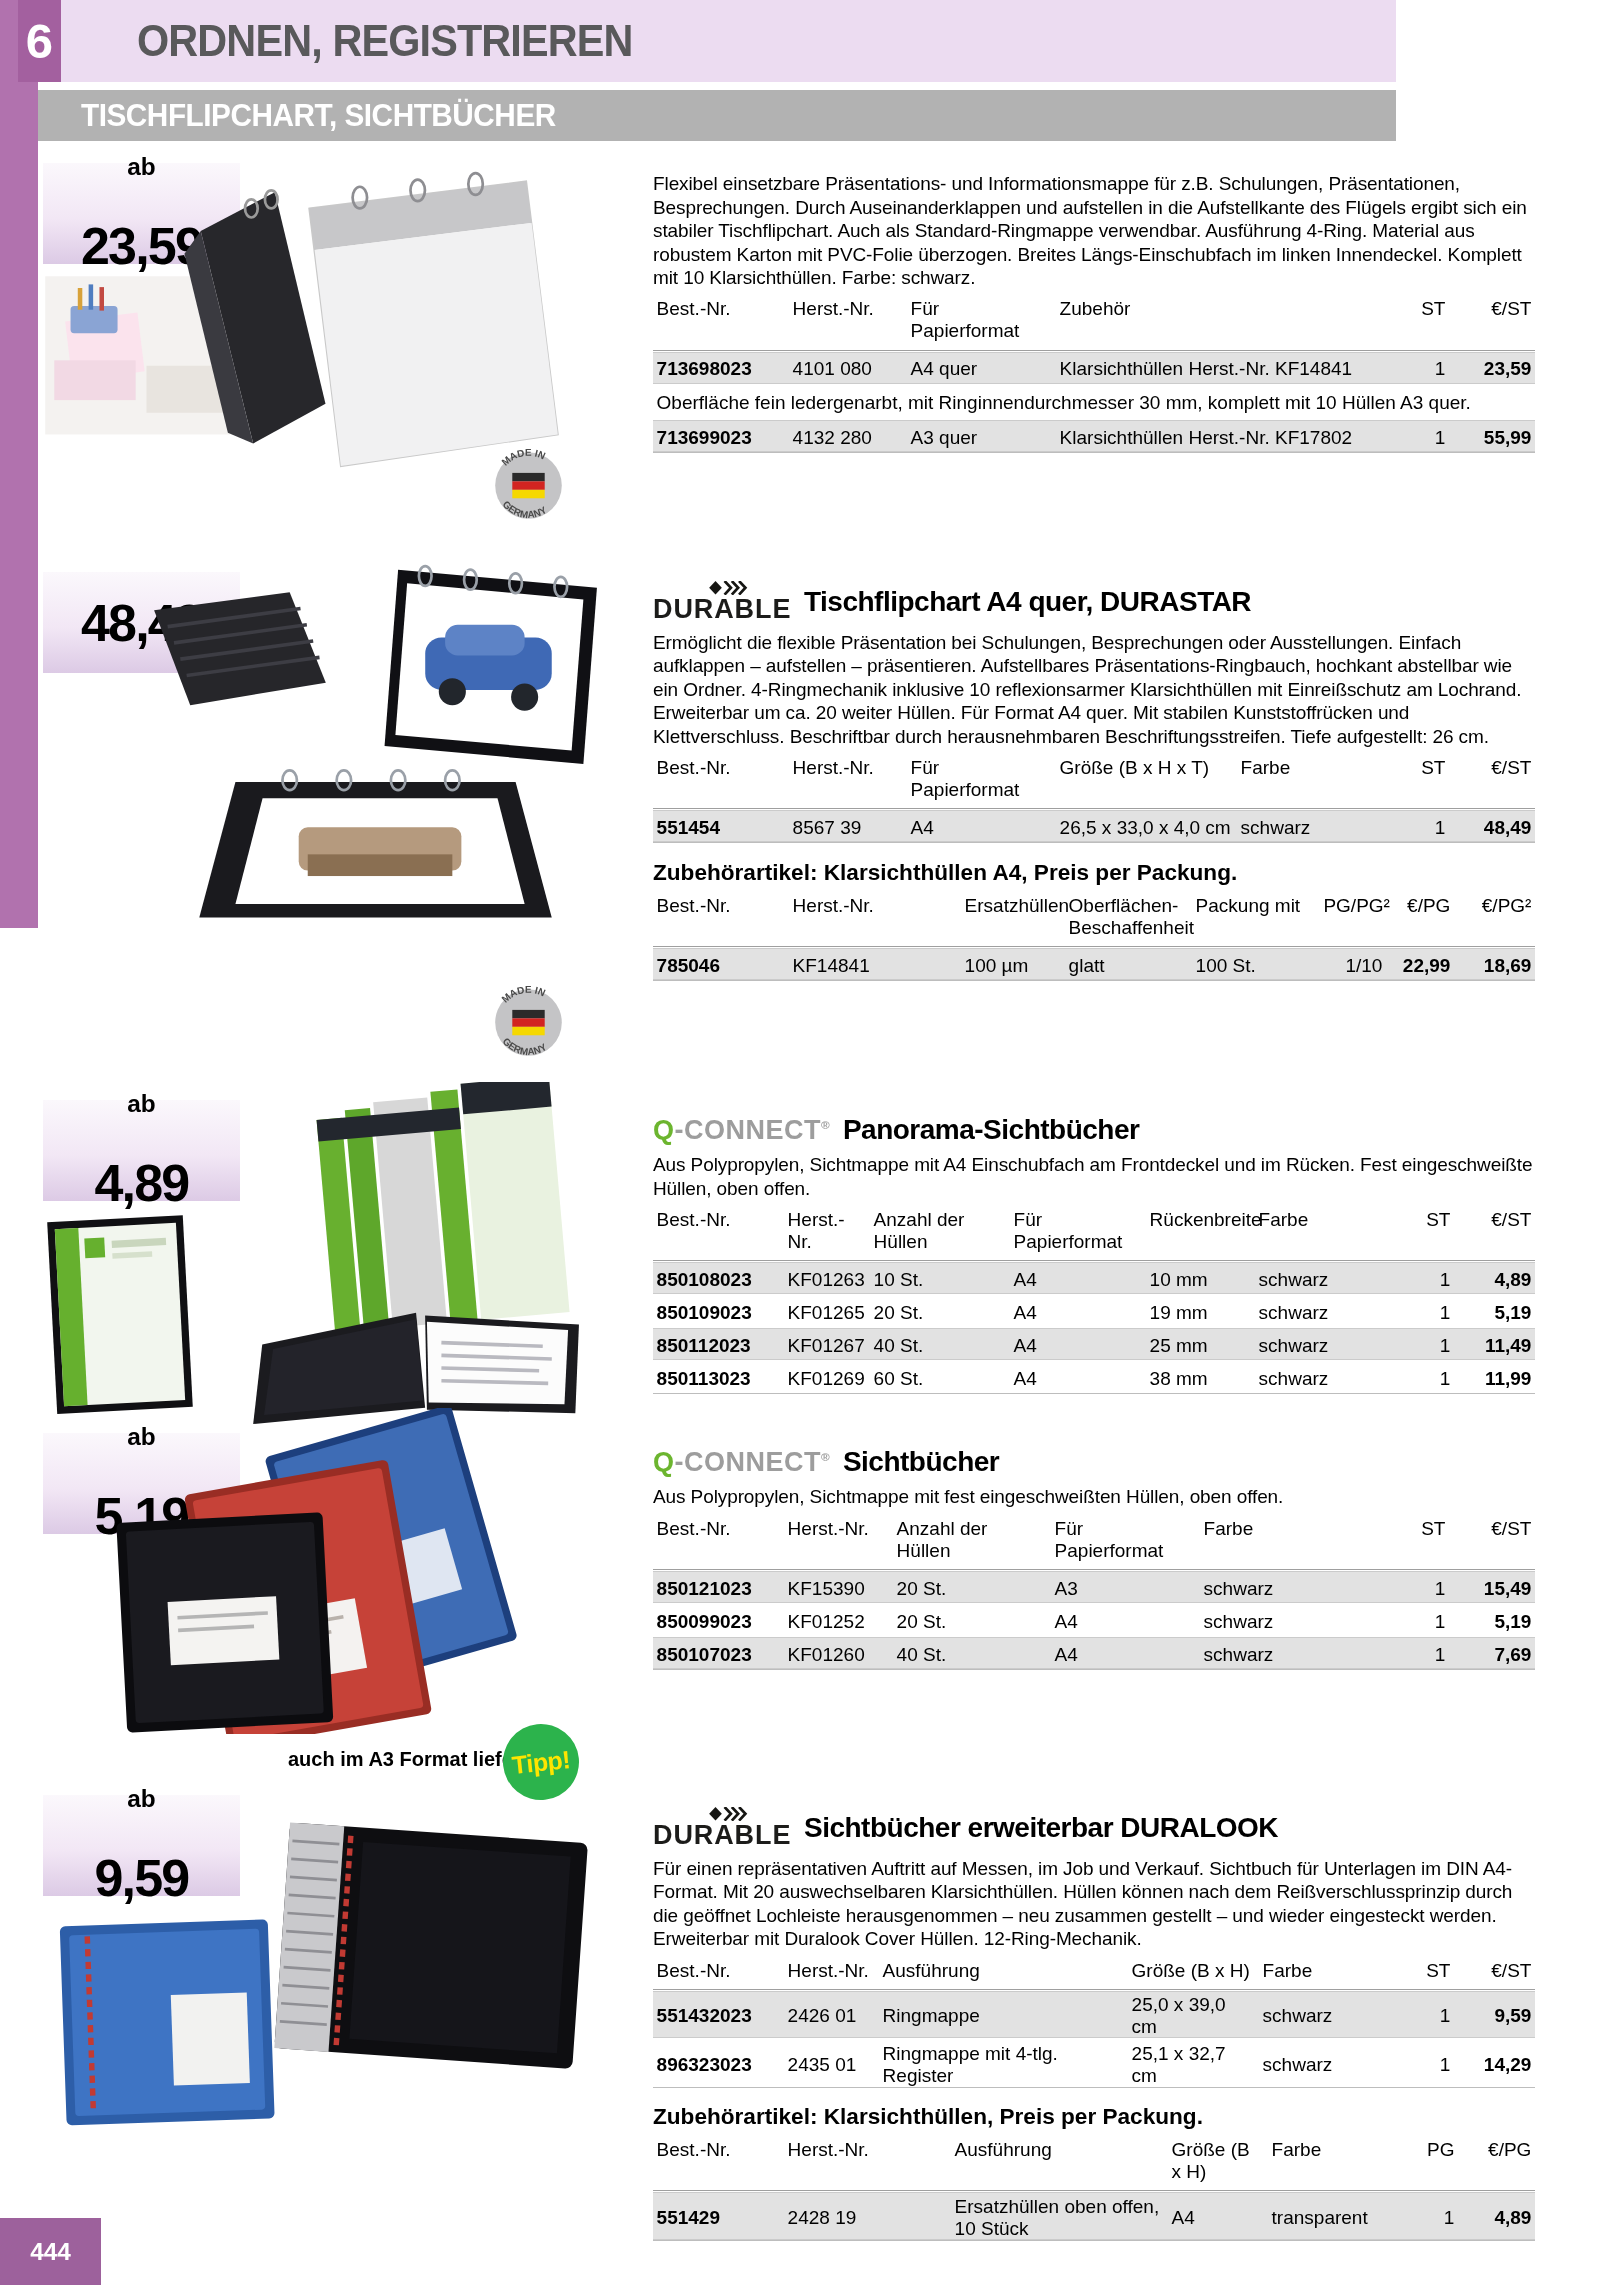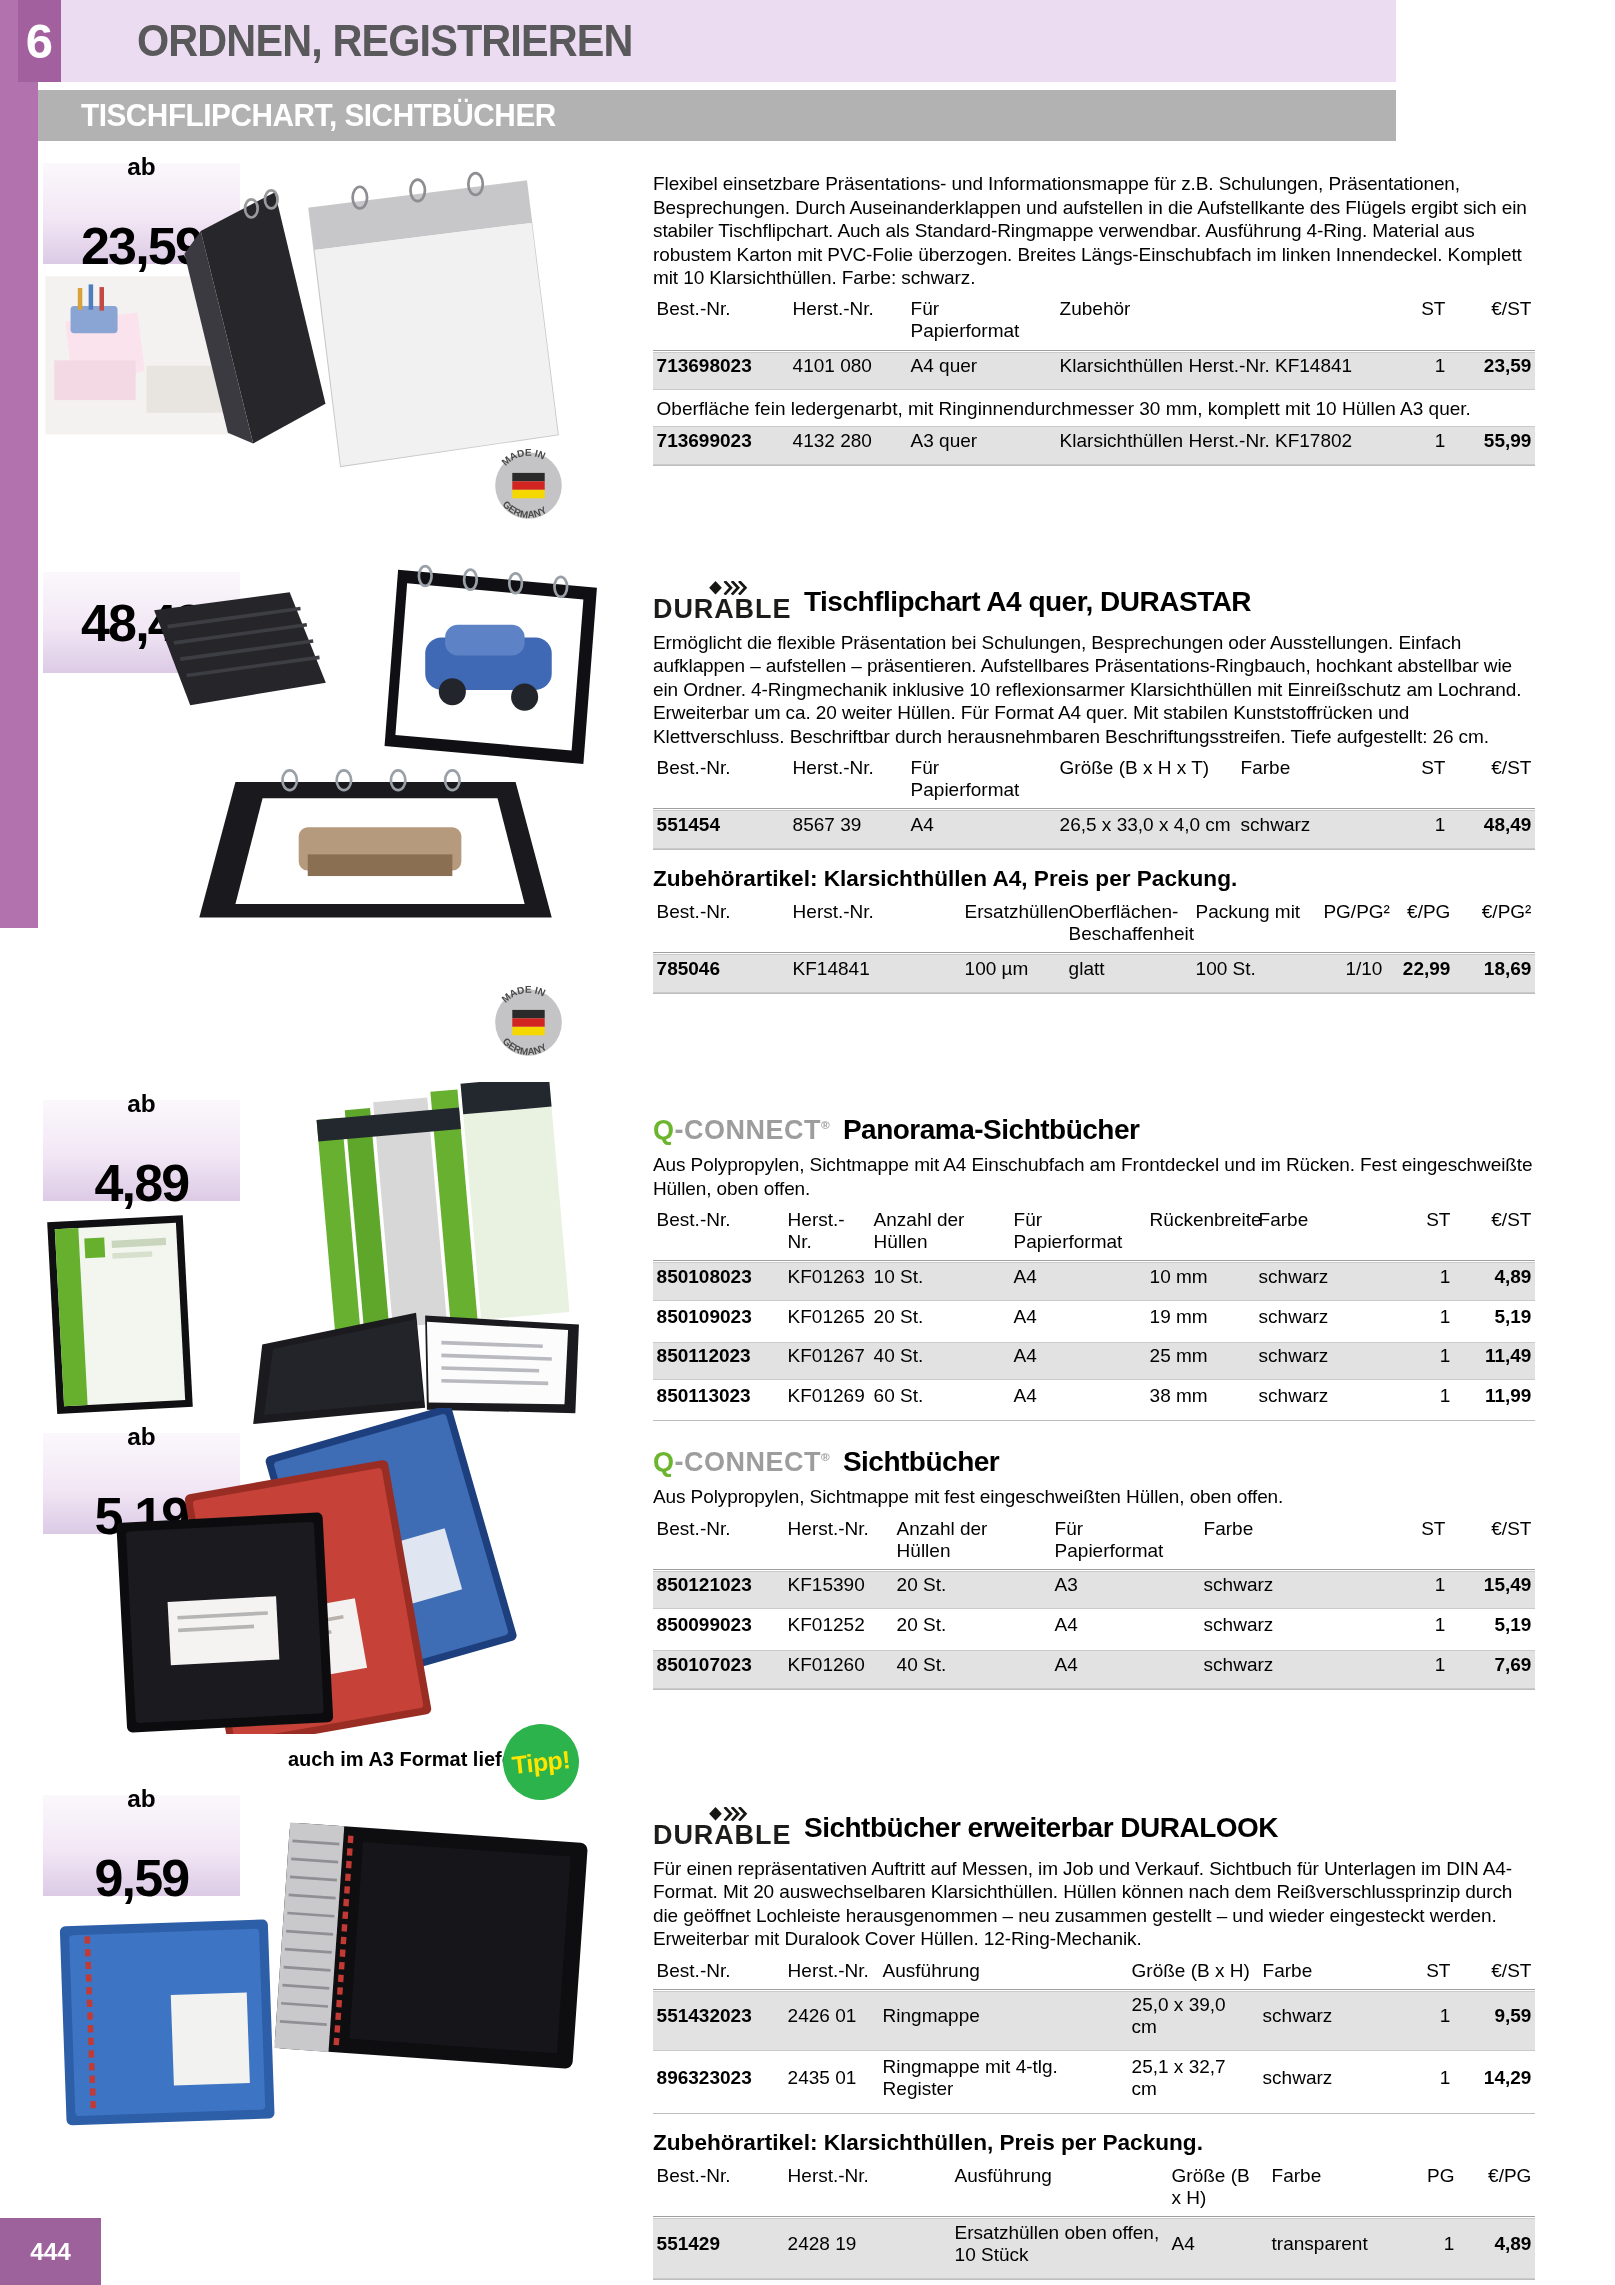--- a/index.html
+++ b/index.html
@@ -42,21 +42,21 @@
   .logo-q { font-size:27px; font-weight:800; letter-spacing:0.5px; white-space:nowrap; }
   .logo-q .q { color:#6cb52f; }
   .logo-q .rest { color:#9d9d9d; }
   .logo-q .reg { color:#9d9d9d; font-size:11.8px; vertical-align:super; }
 
   
   .ptable { margin-top:5.4px; border-bottom:1.8px solid #bdbdbd; font-size:19px; }
   .trow { display:flex; align-items:flex-start; padding:0 3.6px; }
   .thead { border-bottom:0.9px solid #9f9f9f; padding:3.6px 3.6px 7.2px; }
   .tc { display:block; padding-right:9px; }
-  .tdata { align-items:center; min-height:33px; padding-top:3.6px; padding-bottom:13px; border-top:1.8px solid #fff; }
+  .tdata { align-items:center; min-height:33px; padding-top:3.6px; padding-bottom:0; border-top:1.8px solid #fff; }
   .tdata.shaded { background:#e2e2e2; box-shadow:inset 0 0.9px 0 #cbcbcb, inset 0 -0.9px 0 #cbcbcb; }
   .tnote { padding:7.2px 3.6px 4.5px; font-size:19px; line-height:23.5px; }
   .tdata .c0 { font-weight:700; }
 
   .tbl-v .c0{width:136px}.tbl-v .c1{width:118px}.tbl-v .c2{width:149px}.tbl-v .c3{flex:1}
   .tbl-v .c4{width:50px;text-align:right}.tbl-v .c5{width:77px;text-align:right;padding-right:0}
   .tbl-d1 .c0{width:136px}.tbl-d1 .c1{width:118px}.tbl-d1 .c2{width:149px}.tbl-d1 .c3{width:181px}.tbl-d1 .c4{flex:1}
   .tbl-d1 .c5{width:50px;text-align:right}.tbl-d1 .c6{width:77px;text-align:right;padding-right:0}
   .tbl-z1 .c0{width:136px}.tbl-z1 .c1{width:172px}.tbl-z1 .c2{width:104px}.tbl-z1 .c3{width:127px}.tbl-z1 .c4{flex:1}
   .tbl-z1 .c5{width:68px;text-align:right}.tbl-z1 .c6{width:68px;text-align:right}.tbl-z1 .c7{width:72px;text-align:right;padding-right:0}

